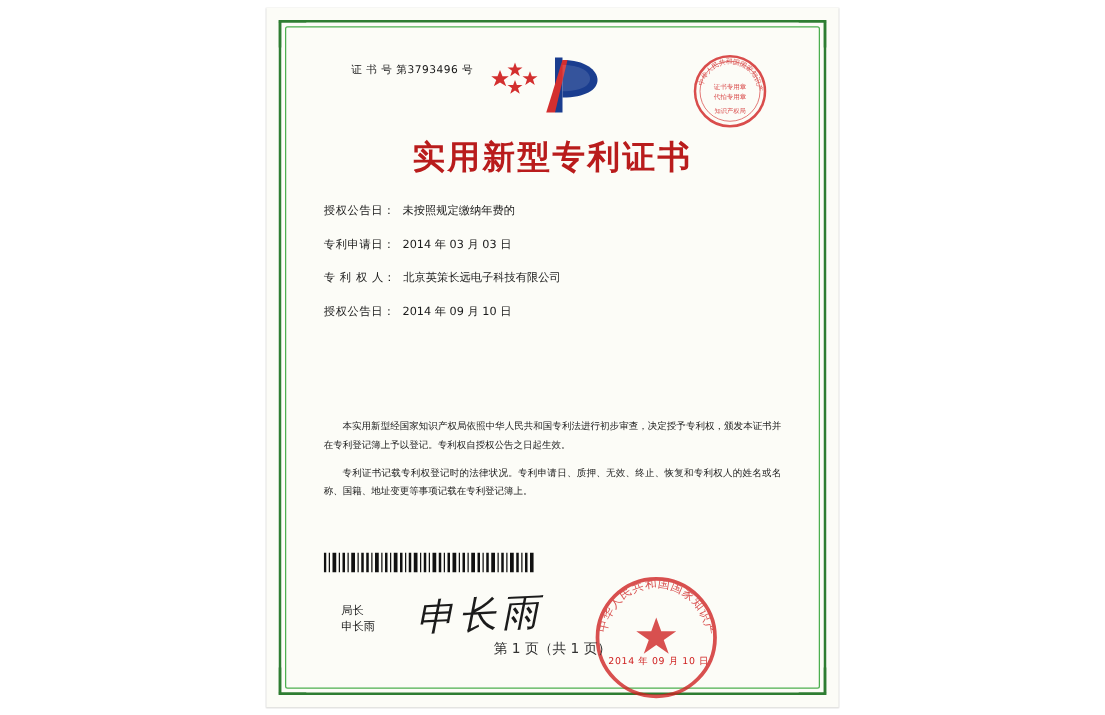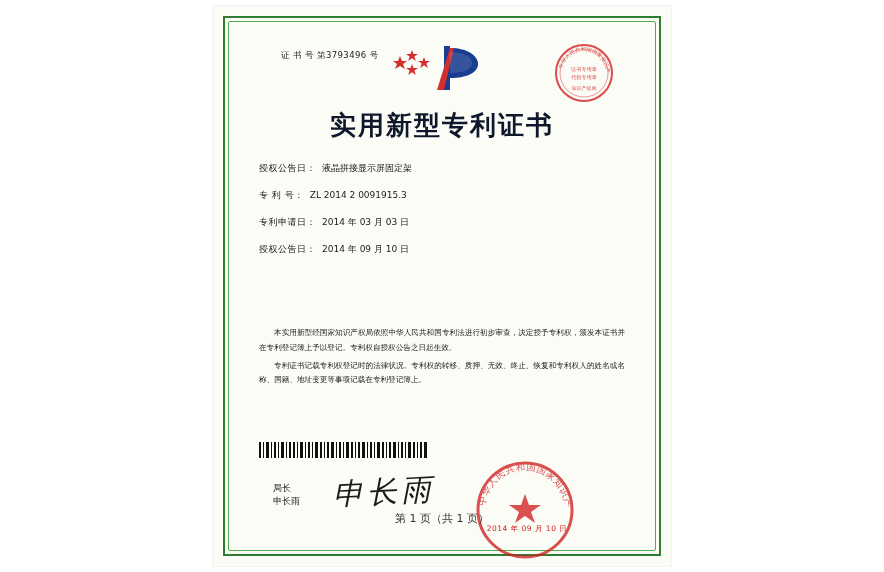--- a/index.html
+++ b/index.html
@@ -104,21 +104,21 @@
 
   .title {
     position: absolute;
     left: 0;
     right: 0;
     top: 74px;
     text-align: center;
     font-family: "DejaVu Serif", serif;
     font-size: 26px;
     font-weight: bold;
-    color: #0f172a;
+    color: #b91c1c;
     letter-spacing: 2px;
   }
 
   
   .fields {
     position: absolute;
     left: 18px;
     top: 128px;
     right: 18px;
   }
@@ -143,21 +143,21 @@
     position: absolute;
     left: 18px;
     right: 18px;
     top: 292px;
     font-size: 7.6px;
     line-height: 1.95;
     color: #1a1a1a;
     text-align: justify;
   }
   .paragraphs p {
-    margin: 0 0 3px 0;
+    margin: 8px 0 3px 0;
     text-indent: 15px;
   }
 
   
   .barcode {
     position: absolute;
     left: 18px;
     top: 408px;
     width: 168px;
     height: 16px;
@@ -262,39 +262,39 @@
           <text x="31" y="37" font-size="5.2" fill="#d32f2f" text-anchor="middle" font-family="DejaVu Serif, serif">代拍专用章</text>
           <text x="31" y="48" font-size="5" fill="#d32f2f" text-anchor="middle" font-family="DejaVu Serif, serif">知识产权局</text>
         </svg>
       </div>
 
       <div class="title">实用新型专利证书</div>
 
       <div class="fields">
         <div class="field-row">
           <span class="field-label">授权公告日：</span>
-          <span class="field-value">液晶拼接显示屏固定架</span>
-        </div>
-        <div class="field-row">
-          <span class="field-label">专  利  号：</span>
-          <span class="field-value">ZL 2014 2 0091915.3</span>
+          <span class="field-value">未按照规定缴纳年费的</span>
         </div>
         <div class="field-row">
           <span class="field-label">专利申请日：</span>
           <span class="field-value">2014 年 03 月 03 日</span>
         </div>
         <div class="field-row">
+          <span class="field-label">专  利  权  人：</span>
+          <span class="field-value">北京英策长远电子科技有限公司</span>
+        </div>
+        <div class="field-row">
           <span class="field-label">授权公告日：</span>
           <span class="field-value">2014 年 09 月 10 日</span>
         </div>
       </div>
 
       <div class="paragraphs">
         <p>本实用新型经国家知识产权局依照中华人民共和国专利法进行初步审查，决定授予专利权，颁发本证书并在专利登记簿上予以登记。专利权自授权公告之日起生效。</p>
-        <p>专利证书记载专利权登记时的法律状况。专利权的转移、质押、无效、终止、恢复和专利权人的姓名或名称、国籍、地址变更等事项记载在专利登记簿上。</p>
+        <p>专利证书记载专利权登记时的法律状况。专利申请日、质押、无效、终止、恢复和专利权人的姓名或名称、国籍、地址变更等事项记载在专利登记簿上。</p>
       </div>
 
       <div class="barcode">
         <svg width="168" height="16" viewBox="0 0 168 16" preserveAspectRatio="none">
           <g fill="#111111">
             <rect x="0" y="0" width="2" height="16"></rect>
               <rect x="4" y="0" width="1" height="16"></rect>
             <rect x="7" y="0" width="3" height="16"></rect>
               <rect x="12" y="0" width="1" height="16"></rect>
             <rect x="15" y="0" width="2" height="16"></rect>

